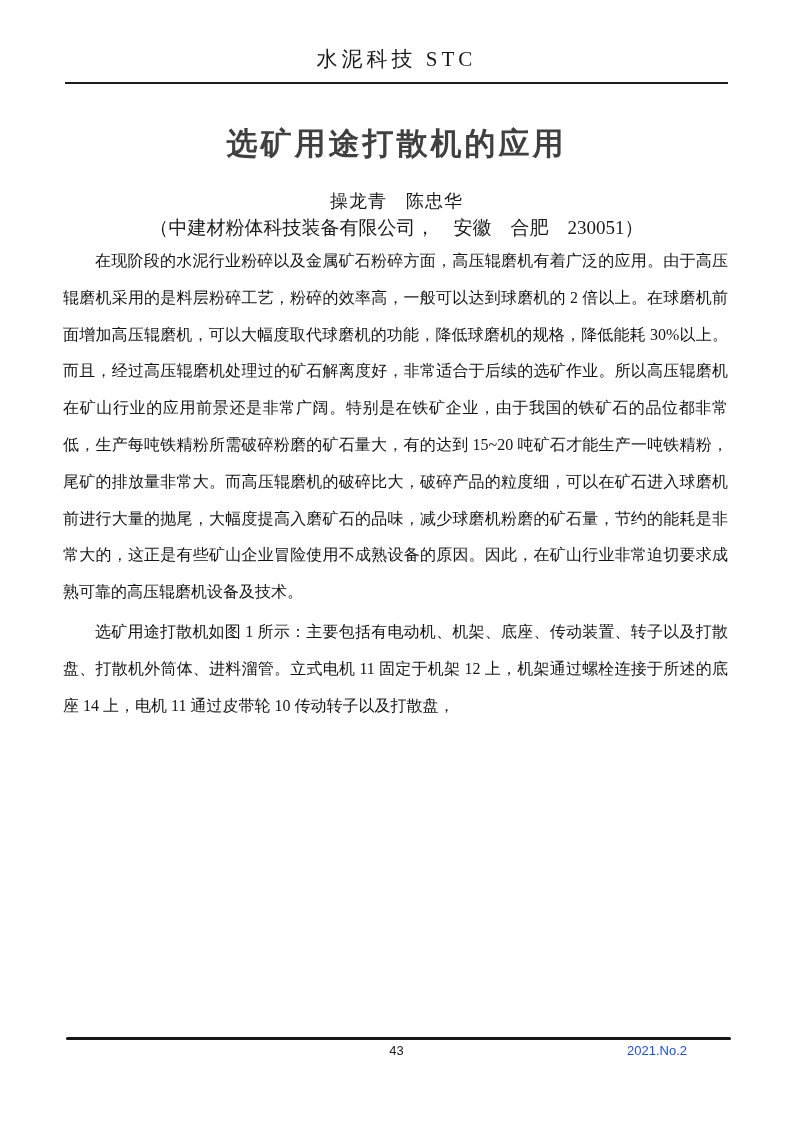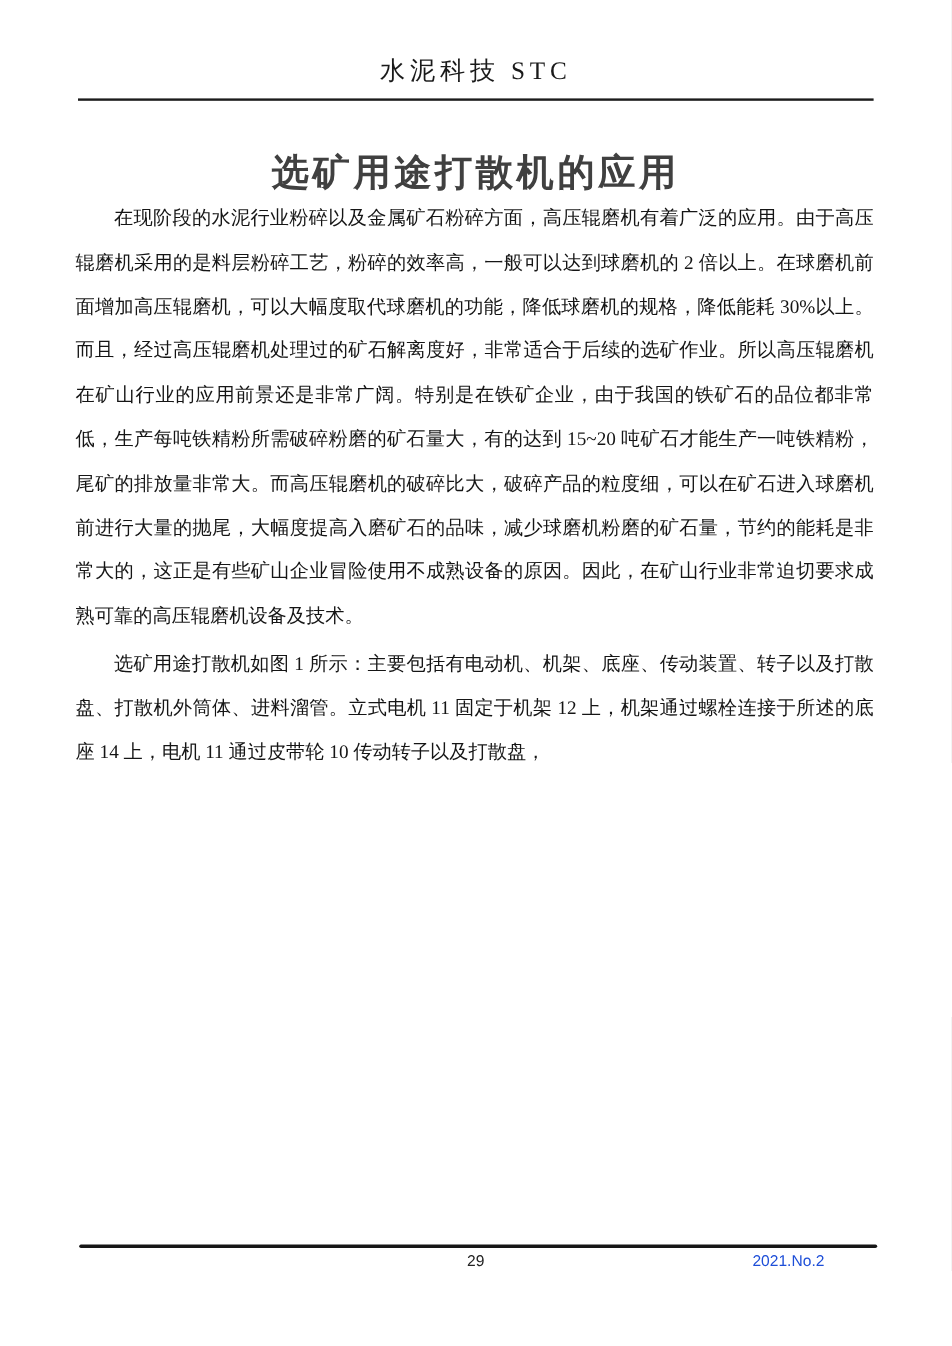--- a/index.html
+++ b/index.html
@@ -105,32 +105,34 @@
 
 <div class="page">
 
   <div class="journal-header">
     <div class="journal-title">水泥科技 STC</div>
     <hr class="header-rule">
   </div>
 
   <h1 class="article-title">选矿用途打散机的应用</h1>
 
+  <div class="authors">操龙青　陈忠华</div>
 
+  <div class="affiliation">（中建材粉体科技装备有限公司，　安徽　合肥　230051）</div>
 
   <div class="content">
 
 
     <p class="body-para">在现阶段的水泥行业粉碎以及金属矿石粉碎方面，高压辊磨机有着广泛的应用。由于高压辊磨机采用的是料层粉碎工艺，粉碎的效率高，一般可以达到球磨机的 2 倍以上。在球磨机前面增加高压辊磨机，可以大幅度取代球磨机的功能，降低球磨机的规格，降低能耗 30%以上。而且，经过高压辊磨机处理过的矿石解离度好，非常适合于后续的选矿作业。所以高压辊磨机在矿山行业的应用前景还是非常广阔。特别是在铁矿企业，由于我国的铁矿石的品位都非常低，生产每吨铁精粉所需破碎粉磨的矿石量大，有的达到 15~20 吨矿石才能生产一吨铁精粉，尾矿的排放量非常大。而高压辊磨机的破碎比大，破碎产品的粒度细，可以在矿石进入球磨机前进行大量的抛尾，大幅度提高入磨矿石的品味，减少球磨机粉磨的矿石量，节约的能耗是非常大的，这正是有些矿山企业冒险使用不成熟设备的原因。因此，在矿山行业非常迫切要求成熟可靠的高压辊磨机设备及技术。</p>
 
 
 
     <p class="body-para">选矿用途打散机如图 1 所示：主要包括有电动机、机架、底座、传动装置、转子以及打散盘、打散机外筒体、进料溜管。立式电机 11 固定于机架 12 上，机架通过螺栓连接于所述的底座 14 上，电机 11 通过皮带轮 10 传动转子以及打散盘，</p>
 
   </div>
 
   <div class="footer-rule"></div>
 
-  <div class="page-number">29</div>
+  <div class="page-number">43</div>
 
   <div class="issue-number">2021.No.2</div>
 
 </div>
 
 </body></html>

